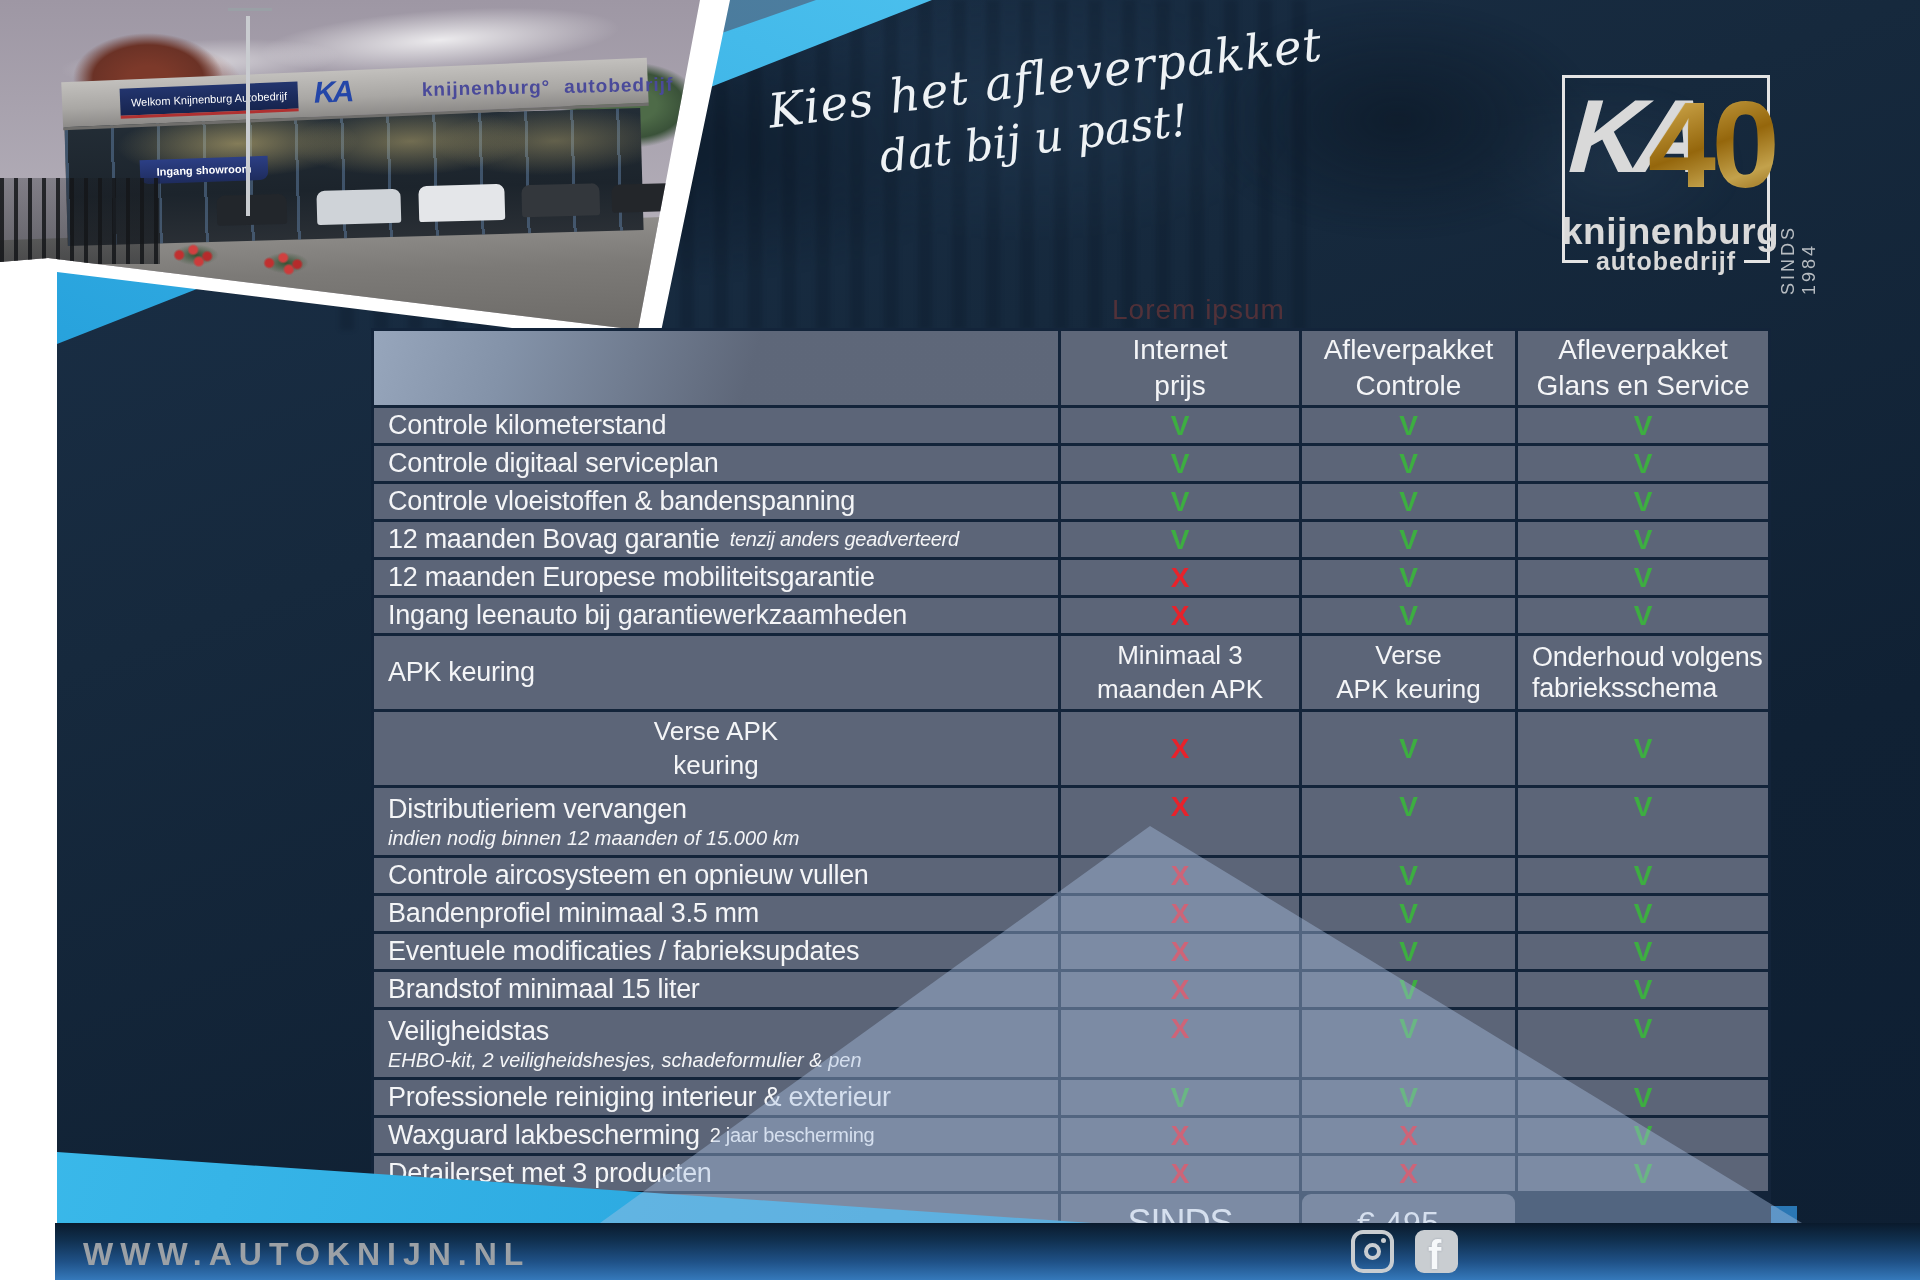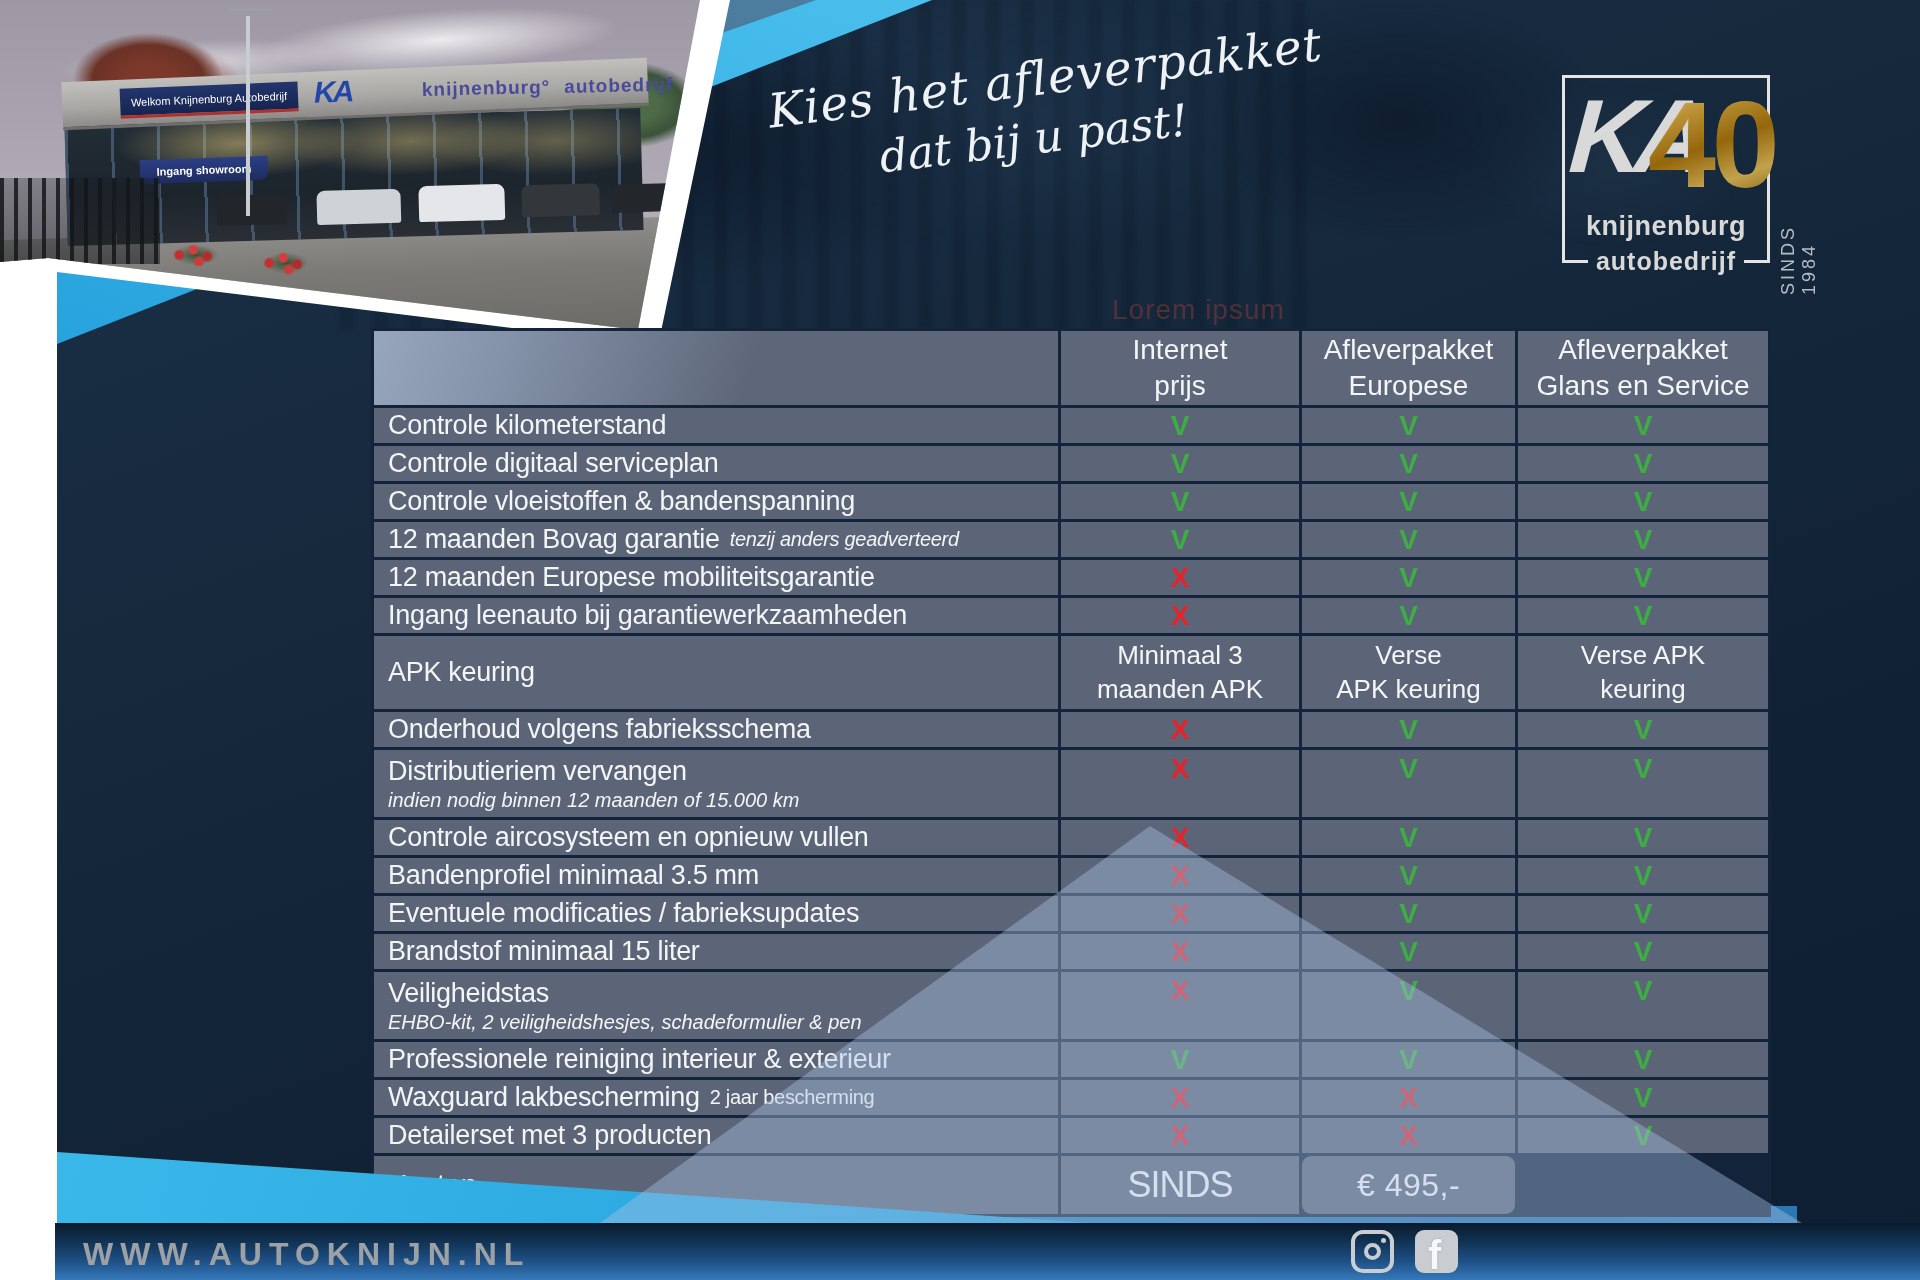--- a/index.html
+++ b/index.html
@@ -102,21 +102,21 @@
     border:3px solid #e4e4e4; border-bottom:none; }
   #logo-bl, #logo-br { position:absolute; top:185px; height:3px; background:#e4e4e4; }
   #logo-bl { left:0; width:26px; } #logo-br { left:182px; width:26px; }
   #logo-ka { position:absolute; left:8px; top:2px; font-size:104px; font-weight:bold; font-style:italic;
     color:#d9d9d9; letter-spacing:-10px; transform:skewX(-4deg); }
   #logo-40 { position:absolute; left:86px; top:0px; font-size:122px; font-weight:bold; letter-spacing:-4px;
     background:linear-gradient(160deg,#fff3b8 5%, #f0c75e 25%, #a8760e 50%, #f5d878 72%, #8a5d06 95%);
     -webkit-background-clip:text; background-clip:text; color:transparent;
     text-shadow:0 0 1px rgba(120,80,10,.4); }
   #logo-name { position:absolute; left:0; top:136px; width:208px; text-align:center;
-    color:#d9d9d9; font-size:27px; font-weight:bold; letter-spacing:0.5px; }
+    color:#d9d9d9; font-size:37px; font-weight:bold; letter-spacing:0.5px; }
   #logo-sub { position:absolute; left:30px; top:172px; width:148px; text-align:center;
     color:#d9d9d9; font-size:25px; font-weight:bold; letter-spacing:1px; }
   #logo-since { position:absolute; left:216px; top:100px; height:120px;
     writing-mode:vertical-rl; transform:rotate(180deg);
     color:#b7bcc1; font-size:18px; letter-spacing:3px; }
 
   
   #pkg-table { position:absolute; left:371px; top:328px; width:1400px; z-index:7;
     display:grid; grid-template-columns:684px 238px 213px 250px;
     background:#13243a; border:3px solid #13243a; gap:3px; }
@@ -230,21 +230,21 @@
       <div class="cell hdr hdr-label h74"></div>
       <div class="cell hdr c-center h74">
         <div>
           <div>Internet</div>
           <div>prijs</div>
         </div>
       </div>
       <div class="cell hdr c-center h74">
         <div>
           <div>Afleverpakket</div>
-          <div>Europese</div>
+          <div>Controle</div>
         </div>
       </div>
       <div class="cell hdr c-center h74">
         <div>
           <div>Afleverpakket</div>
           <div>Glans en Service</div>
         </div>
       </div>
       <div class="cell c-label h35">
         <span>Controle kilometerstand</span>
@@ -291,28 +291,28 @@
           <div>Minimaal 3</div>
           <div>maanden APK</div>
         </div>
       </div>
       <div class="cell c-center txtcell h73">
         <div>
           <div>Verse</div>
           <div>APK keuring</div>
         </div>
       </div>
+      <div class="cell c-label h35">
+        <span>Onderhoud volgens fabrieksschema</span>
+      </div>
       <div class="cell c-center txtcell h73">
         <div>
           <div>Verse APK</div>
           <div>keuring</div>
         </div>
-      </div>
-      <div class="cell c-label h35">
-        <span>Onderhoud volgens fabrieksschema</span>
       </div>
       <div class="cell c-center mark x h35">X</div>
       <div class="cell c-center mark v h35">V</div>
       <div class="cell c-center mark v h35">V</div>
       <div class="cell c-label h67 subrow-label">
         <span>Distributieriem vervangen</span>
         <span class="subnote">indien nodig binnen 12 maanden of 15.000 km</span>
       </div>
       <div class="cell c-center mark x h67 top-align">X</div>
       <div class="cell c-center mark v h67 top-align">V</div>

